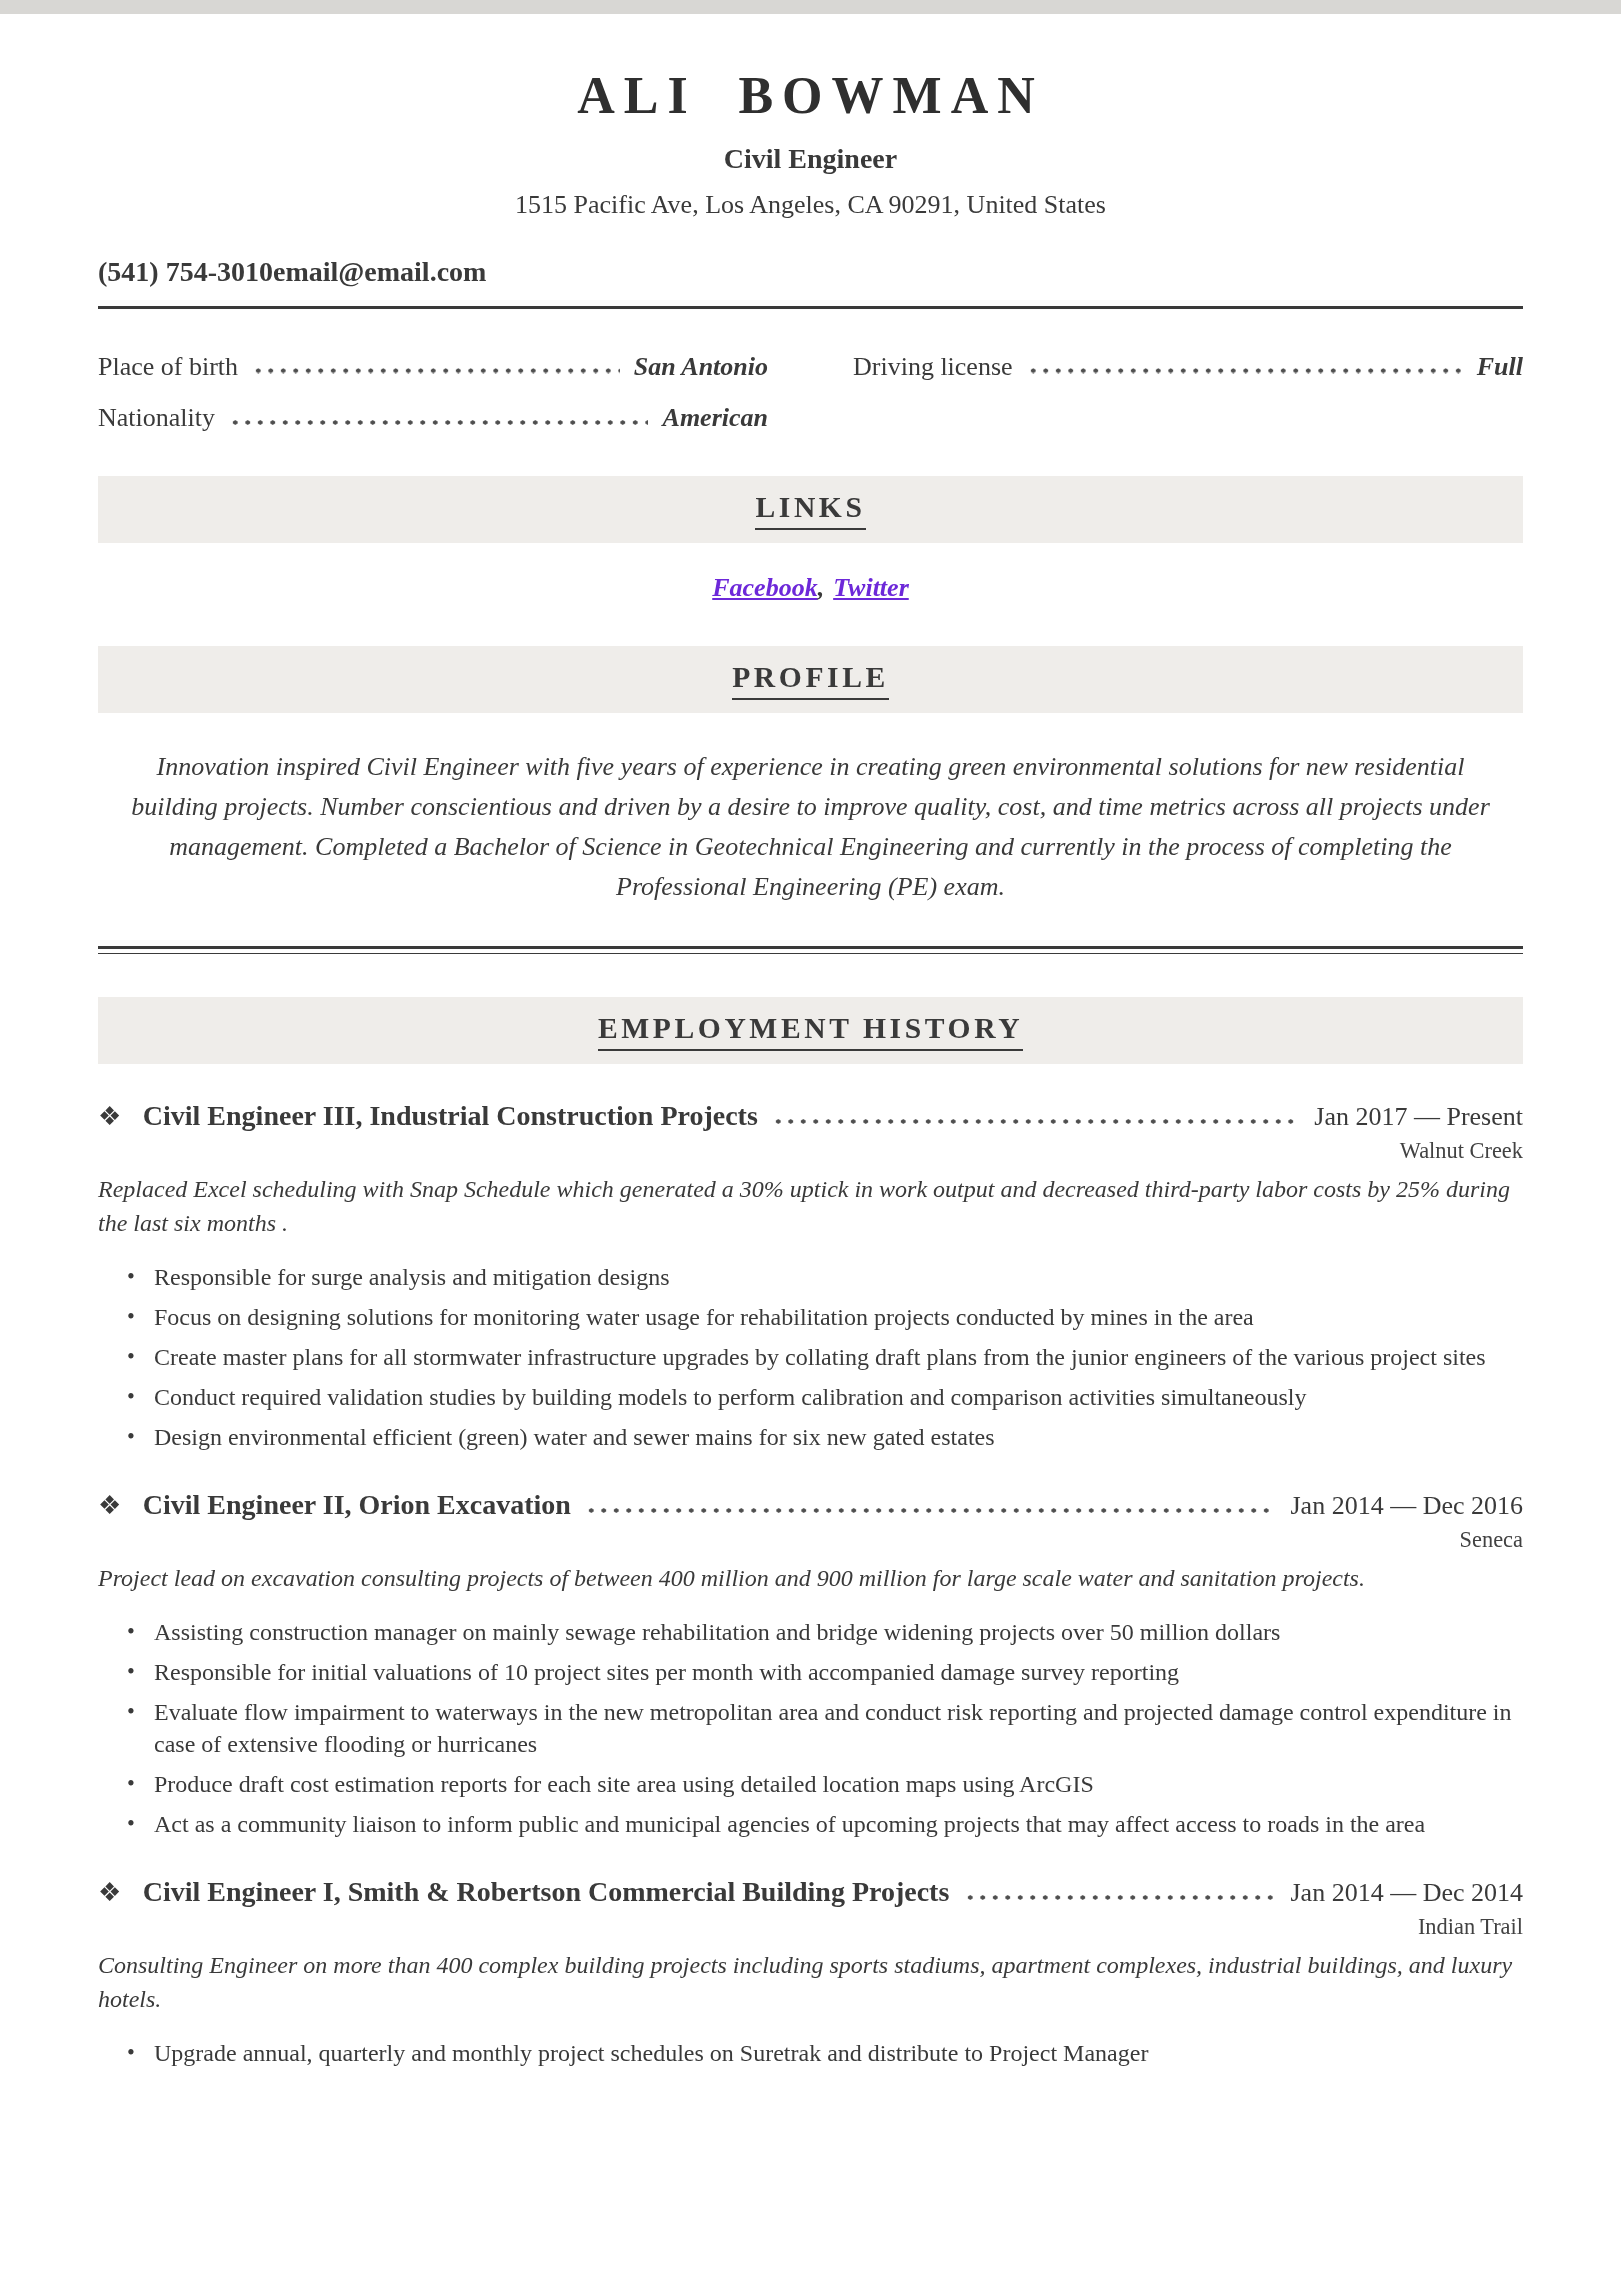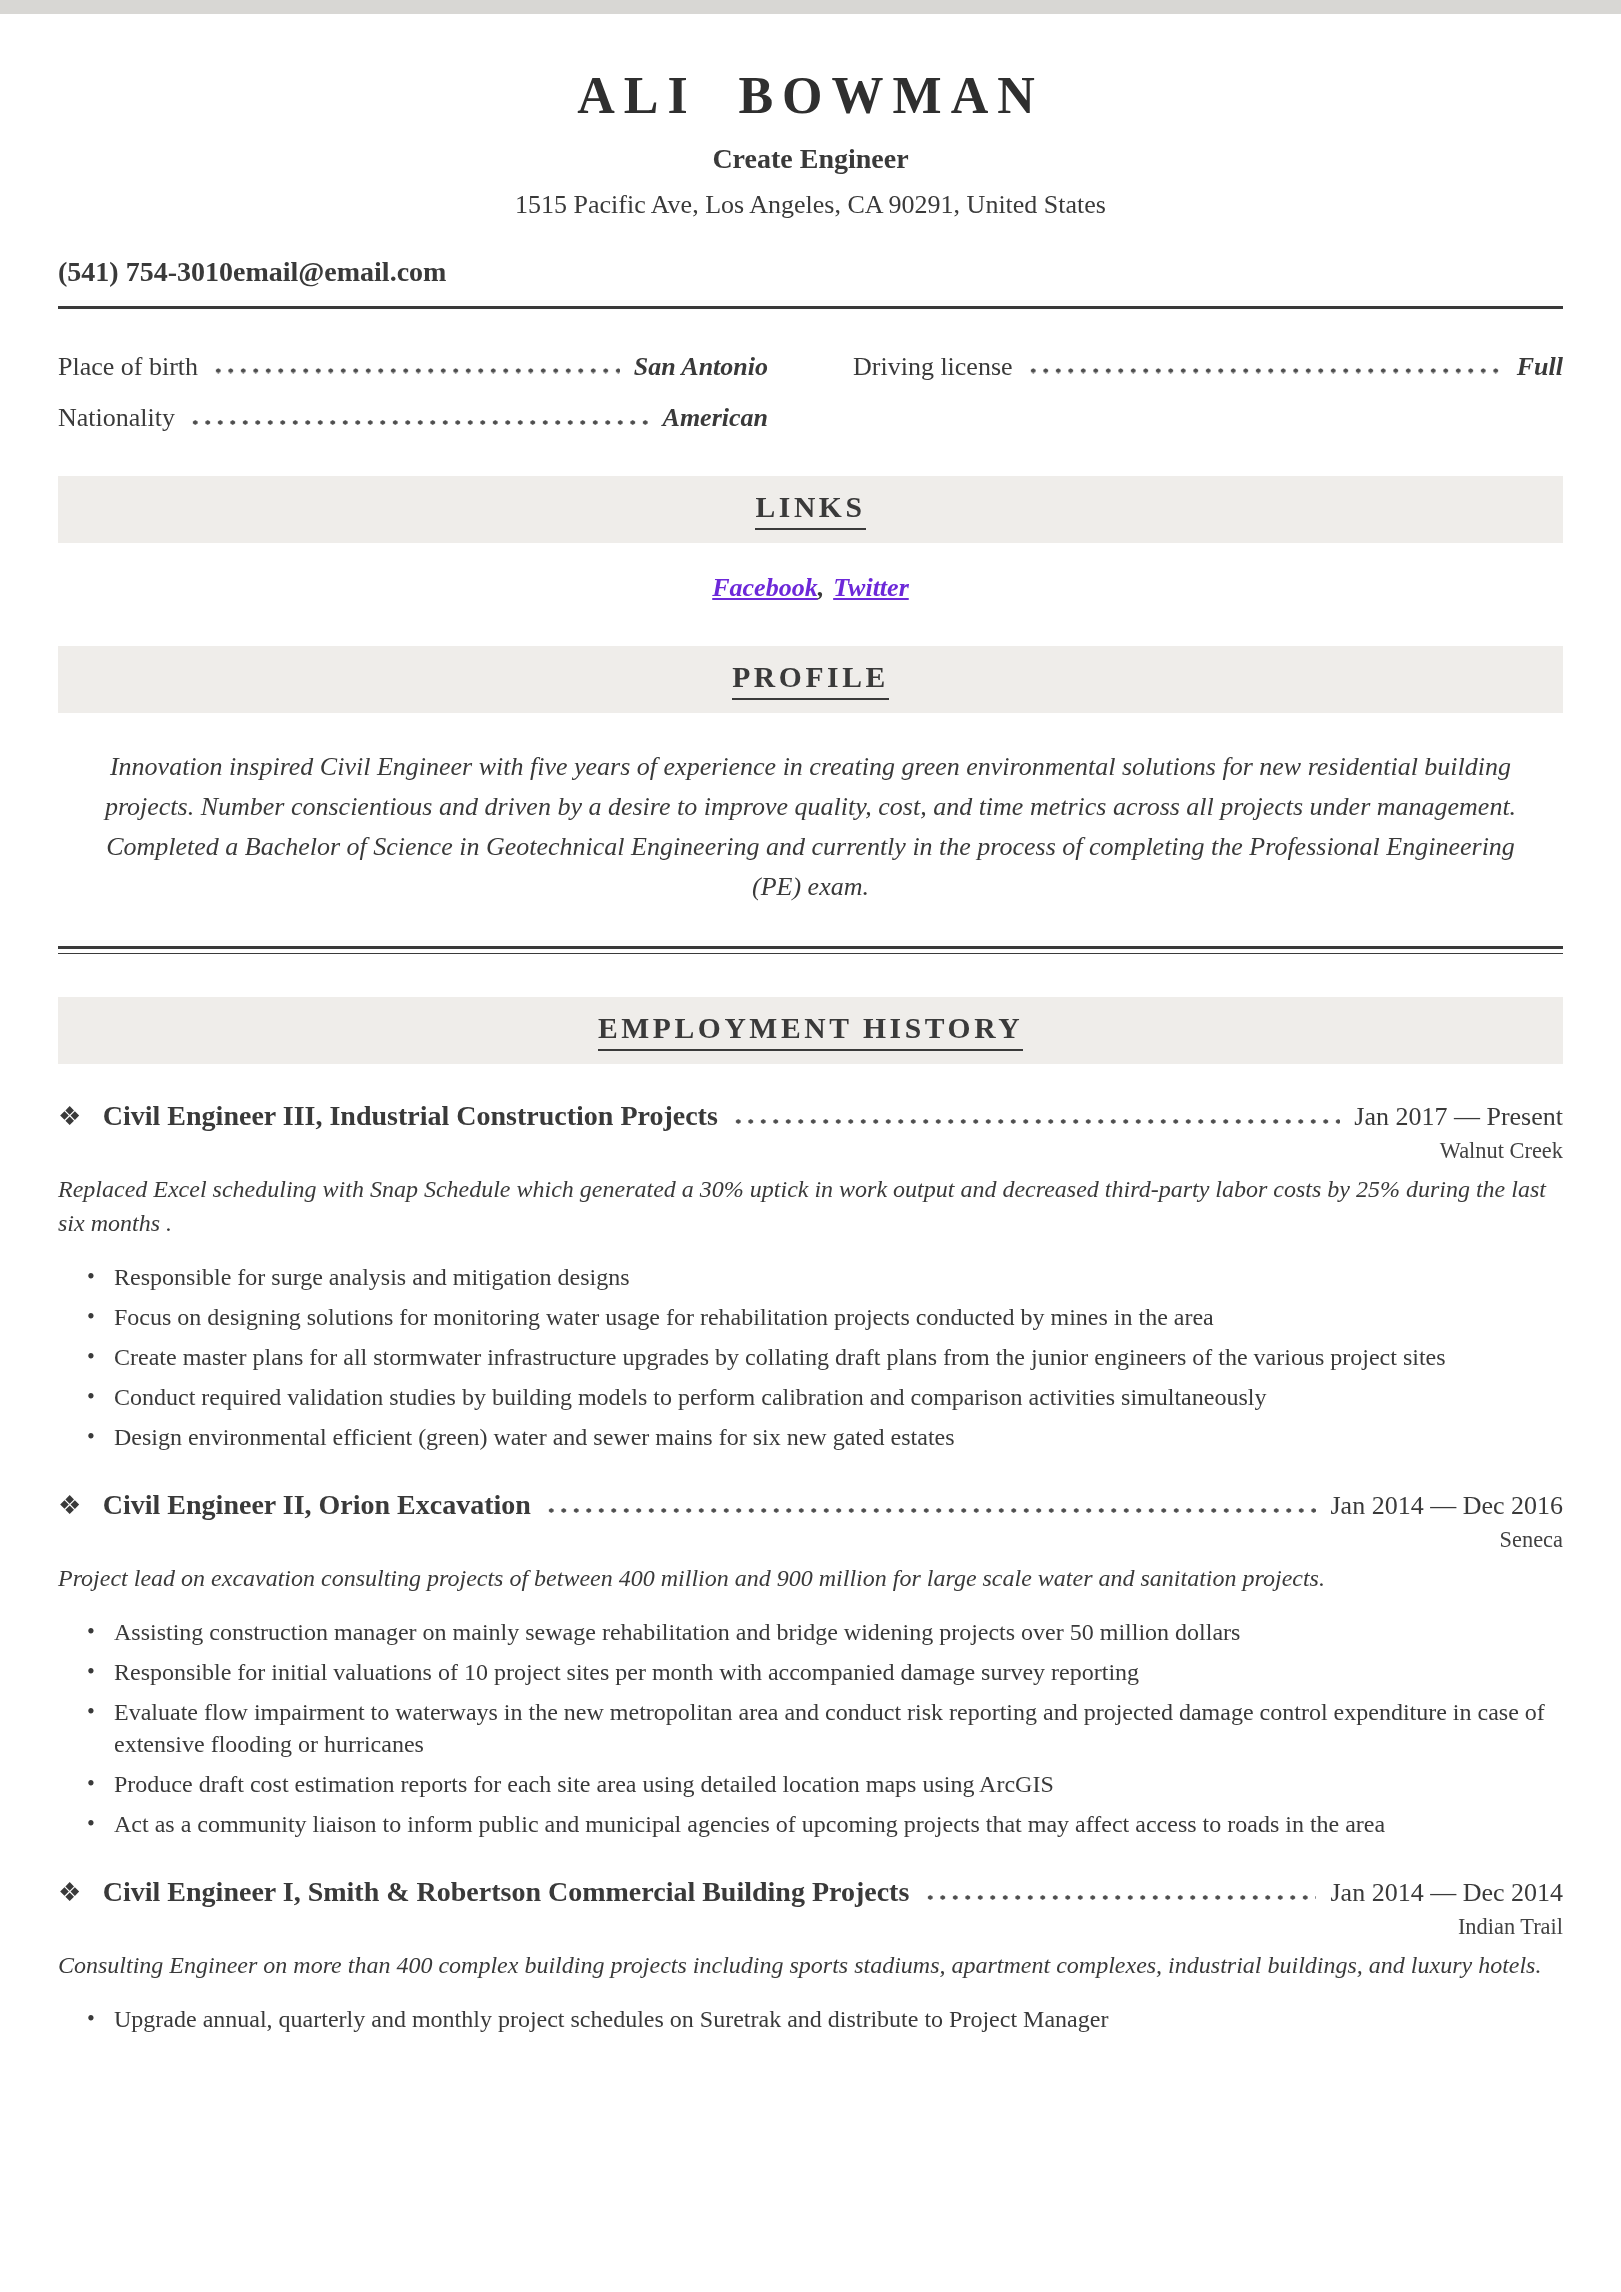--- a/index.html
+++ b/index.html
@@ -14,21 +14,21 @@
     overflow: hidden;
     background: #ffffff;
     position: relative;
   }
   .page-top-edge {
     width: 100%;
     height: 14.3px;
     background: #d8d7d4;
   }
   .page {
-    padding: 0 58px;
+    padding: 0 98px;
   }
 
   
   .header { text-align: center; }
   .name {
     margin-top: 52px;
     font-size: 52px;
     font-weight: bold;
     letter-spacing: 9px;
     word-spacing: 19.7px;
@@ -180,21 +180,21 @@
 </head>
 <body>
 
 <div class="viewport">
   <div class="page-top-edge"></div>
 
   <div class="page">
 
     <div class="header">
       <div class="name">ALI BOWMAN</div>
-      <div class="headline">Create Engineer</div>
+      <div class="headline">Civil Engineer</div>
       <div class="address">1515 Pacific Ave, Los Angeles, CA 90291, United States</div>
     </div>
 
     <div class="contact-row">
       <span>(541) 754-3010</span>
       <span>email@email.com</span>
     </div>
 
     <div class="details">
       <div class="detail-item">

